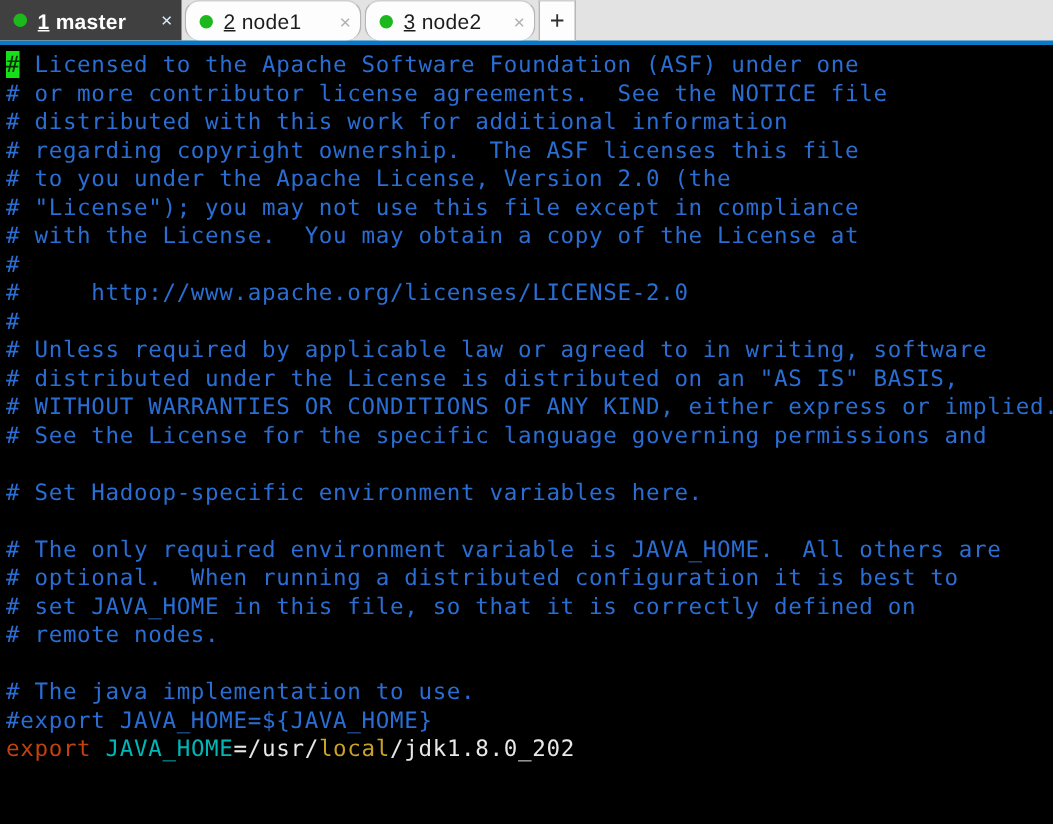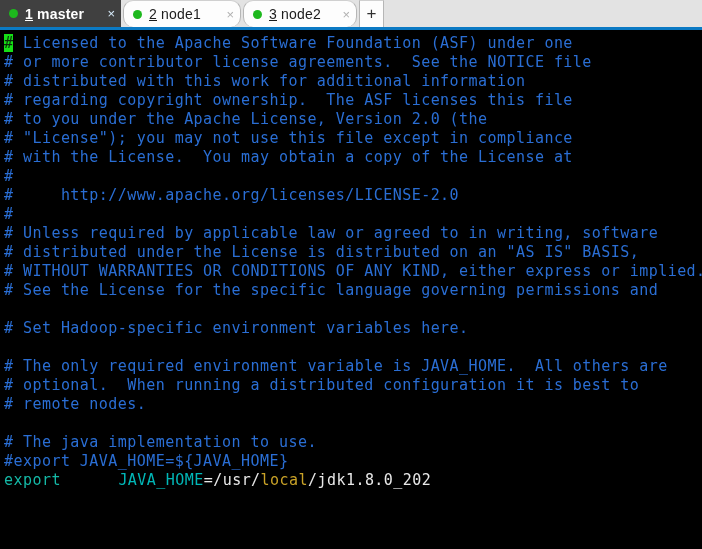--- a/index.html
+++ b/index.html
@@ -107,22 +107,22 @@
     overflow: hidden;
   }
   .term-line {
     height: 19px;
     line-height: 19px;
     font-size: 15px;
     white-space: pre;
     letter-spacing: 0.45px;
   }
   .c-comment { color: #2a6ed4; }
-  .c-keyword { color: #14b8a6; }
-  .c-var     { color: #00b7b7; margin-left: 48px; }
+  .c-keyword { color: #c2410c; }
+  .c-var     { color: #00b7b7; }
   .c-plain   { color: #e8e8e8; }
   .c-path    { color: #c9a227; }
   .cursor {
     background: #16e016;
     color: #0a2a0a;
   }
 </style>
 </head>
 <body>
 
@@ -164,18 +164,19 @@
     <div class="term-line"><span class="c-comment">#</span></div>
     <div class="term-line"><span class="c-comment"># Unless required by applicable law or agreed to in writing, software</span></div>
     <div class="term-line"><span class="c-comment"># distributed under the License is distributed on an "AS IS" BASIS,</span></div>
     <div class="term-line"><span class="c-comment"># WITHOUT WARRANTIES OR CONDITIONS OF ANY KIND, either express or implied.</span></div>
     <div class="term-line"><span class="c-comment"># See the License for the specific language governing permissions and</span></div>
     <div class="term-line">&nbsp;</div>
     <div class="term-line"><span class="c-comment"># Set Hadoop-specific environment variables here.</span></div>
     <div class="term-line">&nbsp;</div>
     <div class="term-line"><span class="c-comment"># The only required environment variable is JAVA_HOME.  All others are</span></div>
     <div class="term-line"><span class="c-comment"># optional.  When running a distributed configuration it is best to</span></div>
+    <div class="term-line"><span class="c-comment"># set JAVA_HOME in this file, so that it is correctly defined on</span></div>
     <div class="term-line"><span class="c-comment"># remote nodes.</span></div>
     <div class="term-line">&nbsp;</div>
     <div class="term-line"><span class="c-comment"># The java implementation to use.</span></div>
     <div class="term-line"><span class="c-comment">#export JAVA_HOME=${JAVA_HOME}</span></div>
     <div class="term-line"><span class="c-keyword">export</span><span class="c-plain"> </span><span class="c-var">JAVA_HOME</span><span class="c-plain">=/usr/</span><span class="c-path">local</span><span class="c-plain">/jdk1.8.0_202</span></div>
   </div>
 
 </body></html>

